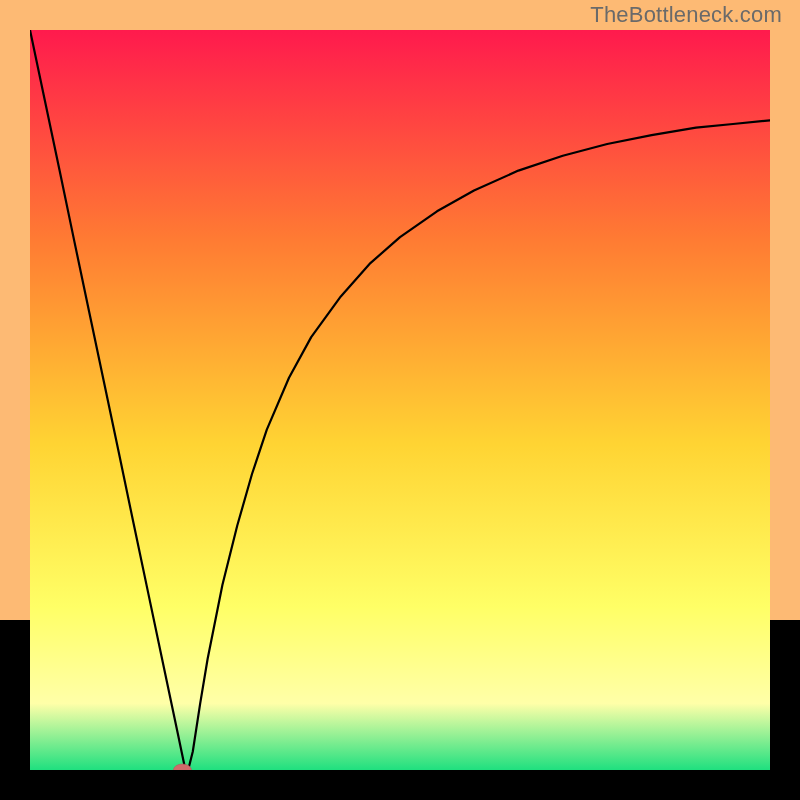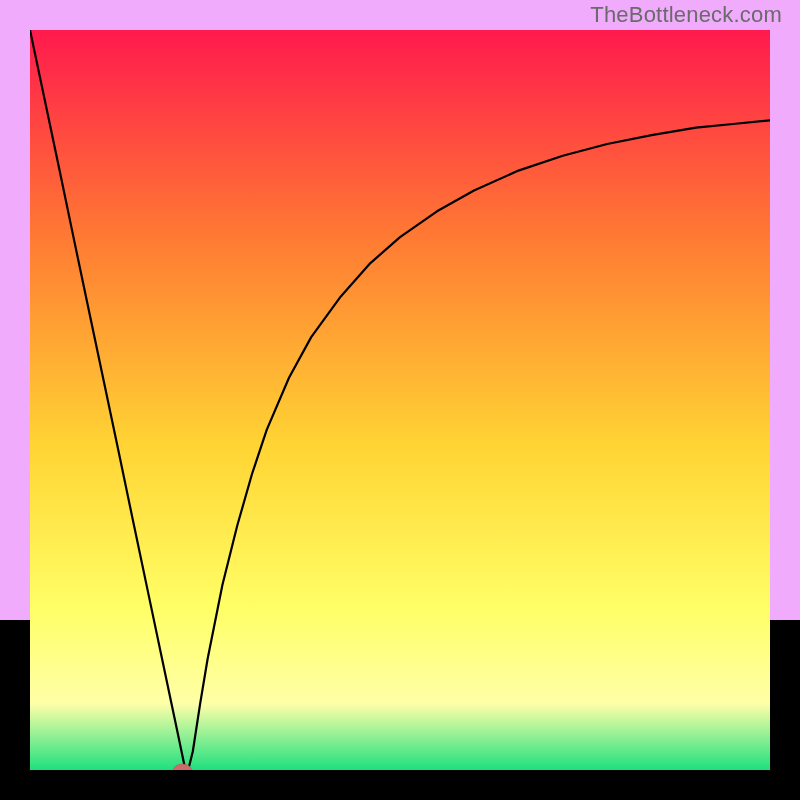--- a/index.html
+++ b/index.html
@@ -8,21 +8,21 @@
     width: 800px;
     height: 800px;
     background: #000;
     overflow: hidden;
     font-family: Arial, Helvetica, sans-serif;
   }
   .frame {
     position: relative;
     width: 800px;
     height: 620px;
-    background: #f0abfc;
+    background: #fdba74;
   }
   .watermark {
     position: absolute;
     top: 2px;
     right: 18px;
     color: #6a6a6a;
     font-size: 22px;
     font-weight: 400;
     letter-spacing: 0.2px;
     z-index: 10;

